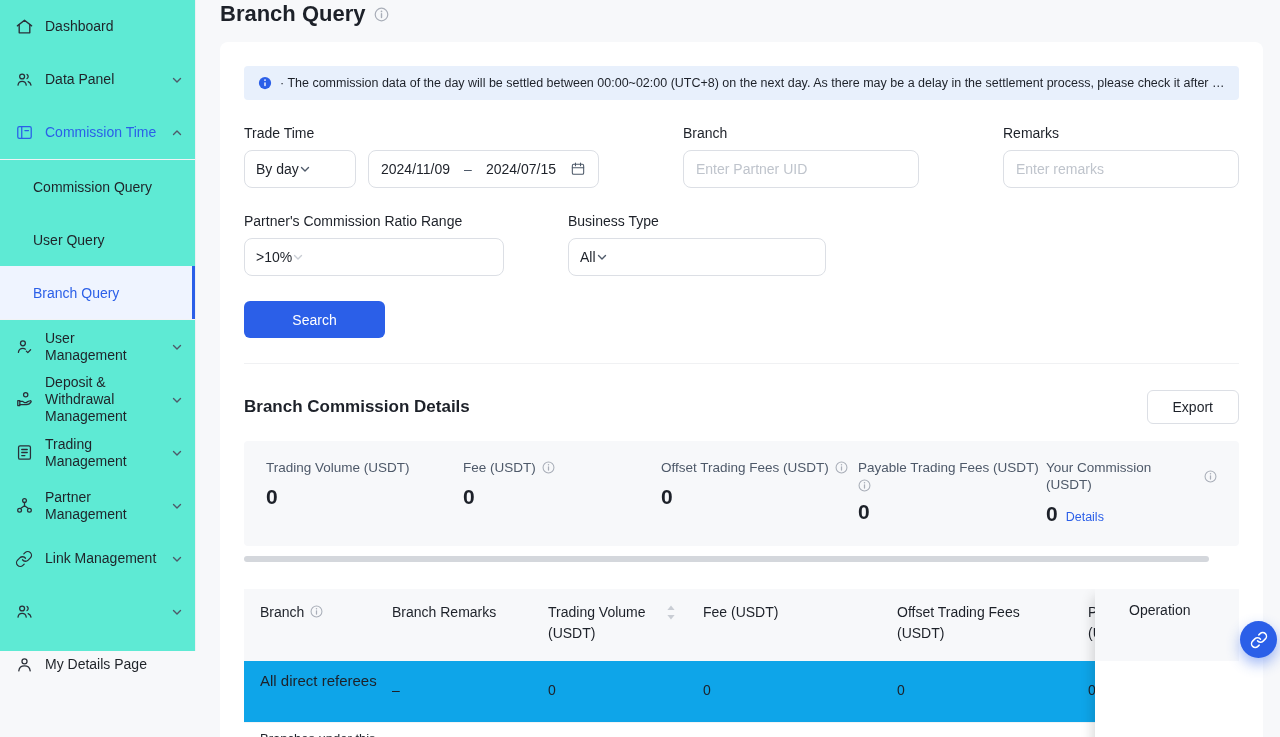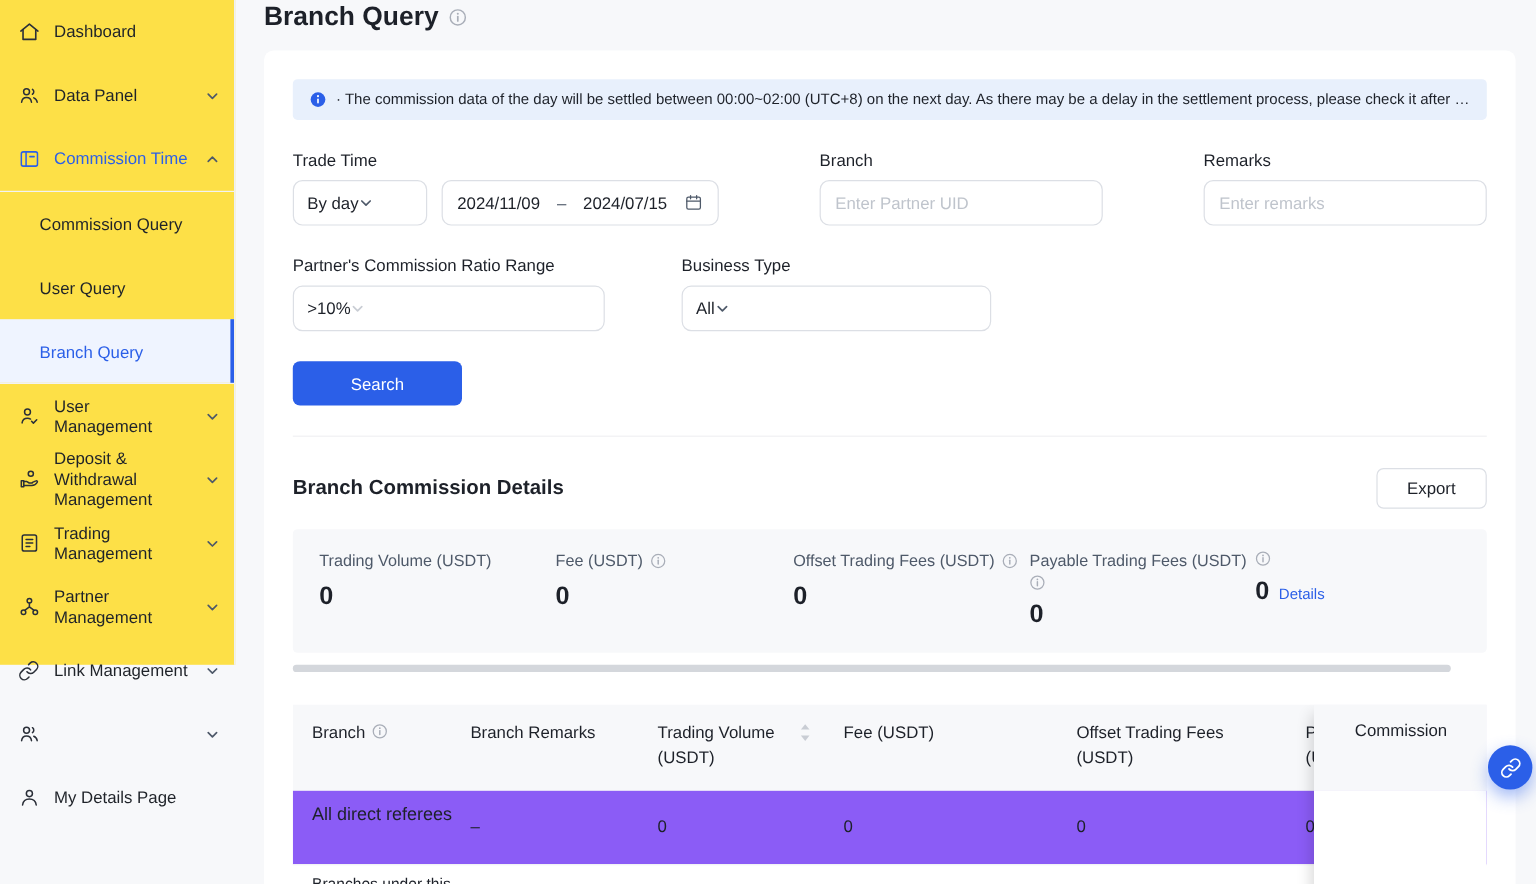--- a/index.html
+++ b/index.html
@@ -1,20 +1,20 @@
 <!DOCTYPE html>
 <html><head>
 <meta charset="utf-8">
 <style>
   *{margin:0;padding:0;box-sizing:border-box;}
   html,body{width:1280px;height:737px;overflow:hidden;}
   body{font-family:"Liberation Sans","DejaVu Sans",sans-serif;background:#F7F8FA;position:relative;color:#1D2129;}
 
   
-  .sidebar{position:absolute;left:0;top:0;width:196px;height:554px;background:#fde047;border-right:1px solid #EEF0F3;z-index:5;}
+  .sidebar{position:absolute;left:0;top:0;width:196px;height:651px;background:#5eead4;border-right:1px solid #EEF0F3;z-index:5;}
   .side-item{height:53px;display:flex;align-items:center;gap:11px;padding:0 12px 0 14px;font-size:14px;line-height:17px;color:#1F2329;cursor:pointer;}
   .side-item .s-icon{flex:0 0 20px;height:20px;display:flex;align-items:center;justify-content:center;color:#2A2F38;}
   .side-item .chev{margin-left:auto;color:#4E5969;display:flex;flex:0 0 auto;}
   .chev.up svg{transform:rotate(180deg);}
   .side-item.active-parent{color:#2B5FE8;}
   .side-item.active-parent .s-icon{color:#2B5FE8;}
   .s-label{max-width:116px;}
   .submenu{border-top:1px solid #F2F3F5;border-bottom:1px solid #F2F3F5;}
   .sub-item{height:53px;display:flex;align-items:center;padding-left:33px;font-size:14px;color:#1F2329;cursor:pointer;}
   .sub-item.active{background:#EFF4FF;color:#2B5FE8;border-right:3px solid #2B5FE8;}
@@ -65,21 +65,21 @@
   .stat-value-row .v{font-size:21px;font-weight:bold;color:#1D2129;}
   .details-link{font-size:12.5px;color:#2B5FE8;cursor:pointer;text-decoration:none;}
 
   .hscroll{margin-top:10px;height:6px;position:relative;}
   .hscroll .thumb{position:absolute;left:0;top:0;height:6px;width:97%;background:#D4D7DC;border-radius:3px;cursor:pointer;}
 
   
   .tbl{position:relative;margin-top:27px;height:180px;overflow:hidden;}
   .thead{position:relative;height:72px;background:#F7F8FA;}
   .th{position:absolute;top:13px;font-size:14px;color:#1D2129;line-height:21px;display:flex;gap:6px;align-items:flex-start;}
-  .trow{position:relative;height:62px;border-bottom:1px solid #F2F3F5;background:#8b5cf6;}
+  .trow{position:relative;height:62px;border-bottom:1px solid #F2F3F5;background:#0ea5e9;}
   .trow2{position:relative;height:46px;background:#fff;}
   .td{position:absolute;font-size:14px;color:#1D2129;}
   .cA{left:16px;}.cB{left:148px;}.cC{left:304px;}.cD{left:459px;}.cE{left:653px;}.cF{left:844px;}
   .wrapcell{width:112px;}
   .sorter{margin-top:2px;flex:0 0 auto;cursor:pointer;}
   .branch-cell{top:9px;width:122px;font-size:15px;line-height:22px;}
   .num-cell{top:21px;}
   .sub-branch{top:8px;font-size:13px;color:#1D2129;}
   .op-col{position:absolute;top:0;left:851px;width:144px;height:100%;box-shadow:-10px 0 12px -8px rgba(0,0,0,0.16);z-index:2;}
   .op-head{height:72px;background:#F7F8FA;padding:13px 0 0 34px;font-size:14px;color:#1D2129;}
@@ -394,20 +394,21 @@
                   <circle cx="8" cy="8" r="6.7" stroke="#A9AEB8" stroke-width="1.3"></circle>
                   <path d="M8 7.2v4" stroke="#A9AEB8" stroke-width="1.5" stroke-linecap="round"></path>
                   <circle cx="8" cy="4.7" r=".9" fill="#A9AEB8"></circle>
                 </svg>
               </span></div>
         </div>
         <div class="stat-value" style="margin-top:4px;">0</div>
       </div>
       <div class="stat s5">
         <div class="stat-label">
+          <span>Your Commission (USDT)</span>
           <span class="iinfo">
               <svg width="13" height="13" viewBox="0 0 16 16" fill="none">
                 <circle cx="8" cy="8" r="6.7" stroke="#A9AEB8" stroke-width="1.3"></circle>
                 <path d="M8 7.2v4" stroke="#A9AEB8" stroke-width="1.5" stroke-linecap="round"></path>
                 <circle cx="8" cy="4.7" r=".9" fill="#A9AEB8"></circle>
               </svg>
             </span>
         </div>
         <div class="stat-value-row">
           <span class="v">0</span>
@@ -460,21 +461,21 @@
         <div class="td cD num-cell">0</div>
         <div class="td cE num-cell">0</div>
         <div class="td cF num-cell">0</div>
       </div>
 
       <div class="trow2">
         <div class="td cA sub-branch">Branches under this</div>
       </div>
 
       <div class="op-col">
-        <div class="op-head">Commission</div>
+        <div class="op-head">Operation</div>
         <div class="op-body"></div>
       </div>
     </div>
 
   </section>
 </main>
 
 <div class="fab">
   <span class="iinfo">
     <svg width="18" height="18" viewBox="0 0 24 24" fill="none" stroke="#ffffff" stroke-width="2" stroke-linecap="round" stroke-linejoin="round">

